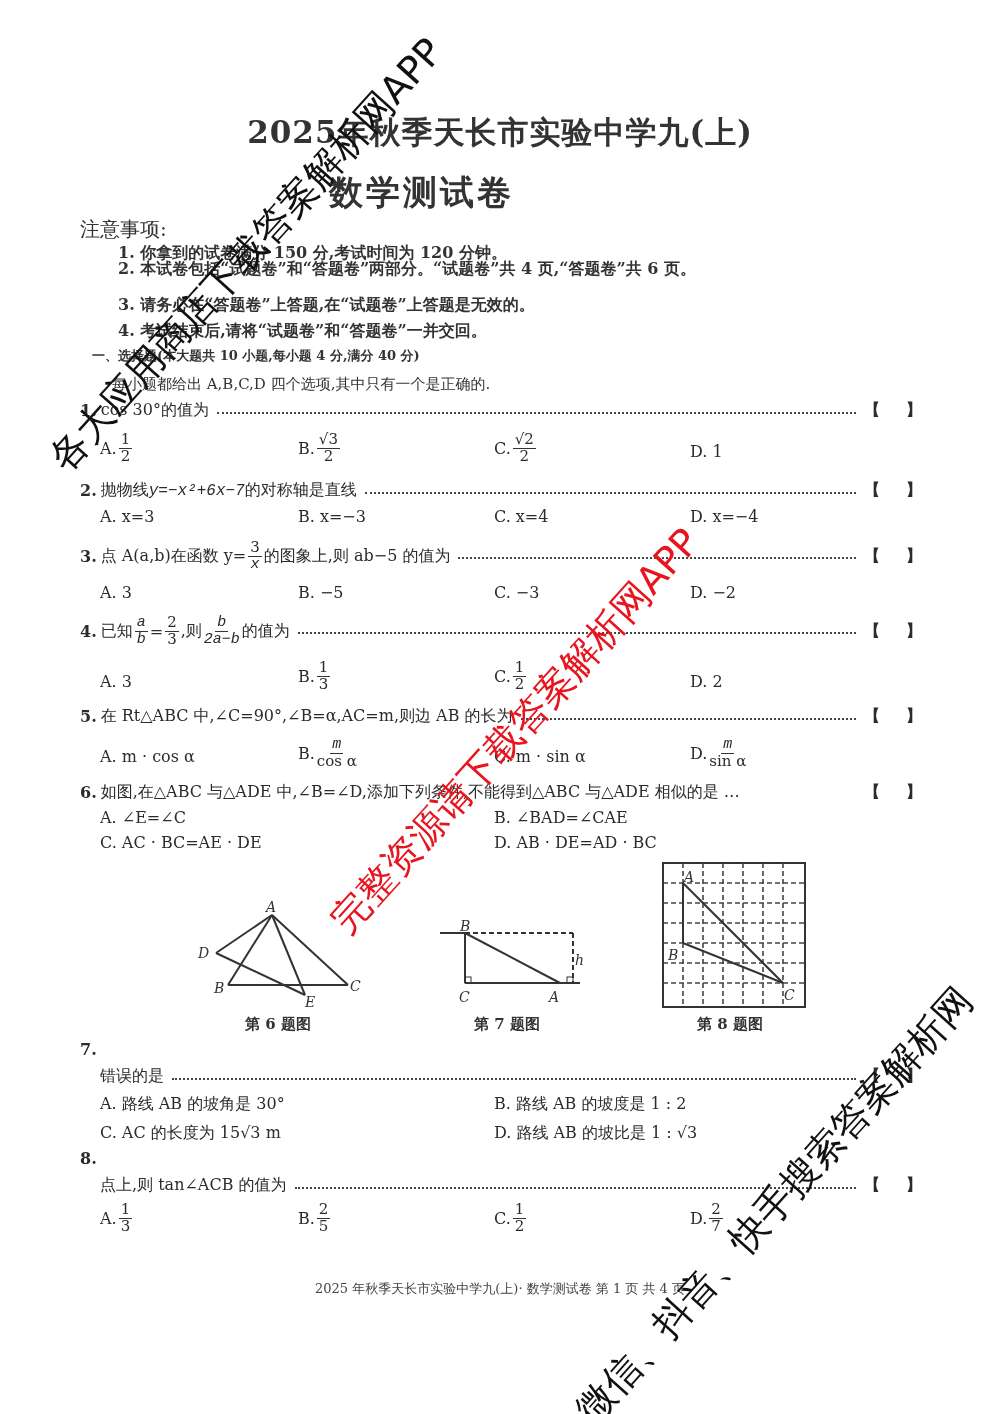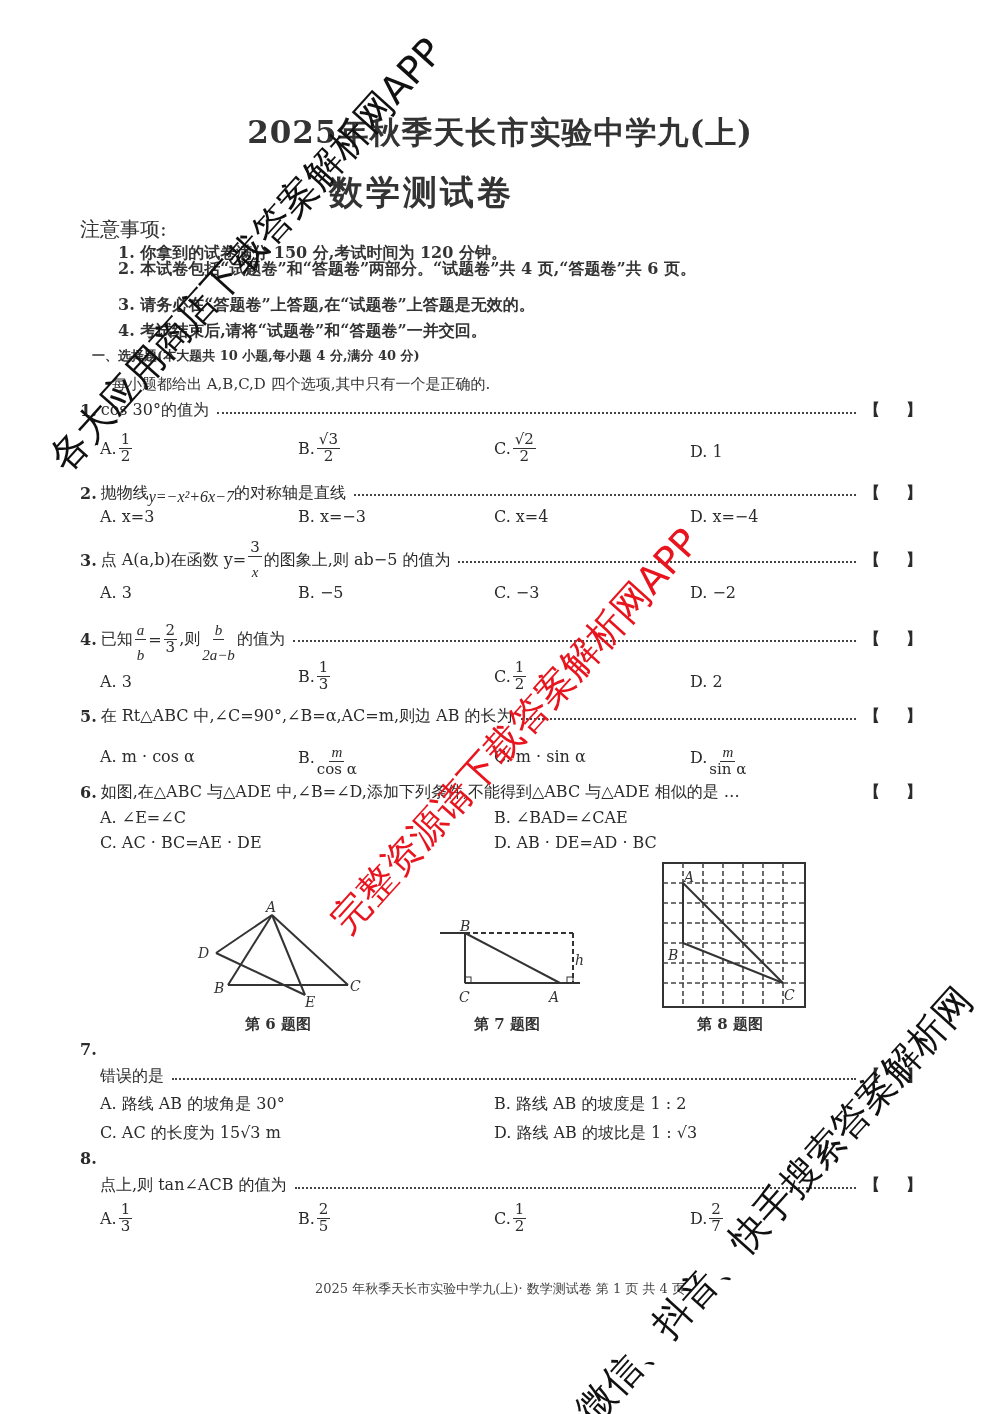--- a/index.html
+++ b/index.html
@@ -12,21 +12,21 @@
   .notice{left:118px;font-size:16px;font-weight:bold;color:#333;white-space:nowrap;}
   .sec{left:92px;top:347px;font-size:13px;font-weight:bold;color:#333;text-align:right;}
   .sec-sub{left:112px;top:375px;font-size:15px;color:#333;white-space:nowrap;}
   .q{left:80px;width:842px;font-size:16px;color:#2b2b2b;display:flex;align-items:center;white-space:nowrap;}
   .q .num{font-weight:bold;margin-right:4px;}
   .q .dots{flex:1;border-bottom:2px dotted #444;margin:0 8px;height:0;position:relative;top:2px;}
   .q .br{font-weight:bold;width:58px;display:flex;justify-content:space-between;}
   .opt{font-size:16px;white-space:nowrap;display:flex;align-items:center;}
   .frac{display:inline-flex;flex-direction:column;align-items:center;vertical-align:middle;margin:0 2px;line-height:1.05;font-size:15px;}
   .frac .n{border-bottom:1px solid #333;padding:0 2px;}
-  i{font-family:Liberation Serif, serif;margin-top:8px;}
+  i{font-family:Liberation Mono, monospace;}
   .caption{font-size:15px;font-weight:bold;color:#333;}
   .footer{left:0;width:1000px;top:1280px;text-align:center;font-size:13px;color:#444;}
   .wm{position:absolute;white-space:nowrap;font-family:"DejaVu Sans",sans-serif;transform-origin:0 0;}
   .wm-black{color:#111;font-size:38px;}
   .wm-red{color:#e8141e;font-size:38px;}
 </style>
 </head>
 <body>
 
 <div class="abs title1">2025年秋季天长市实验中学九(上)</div>

